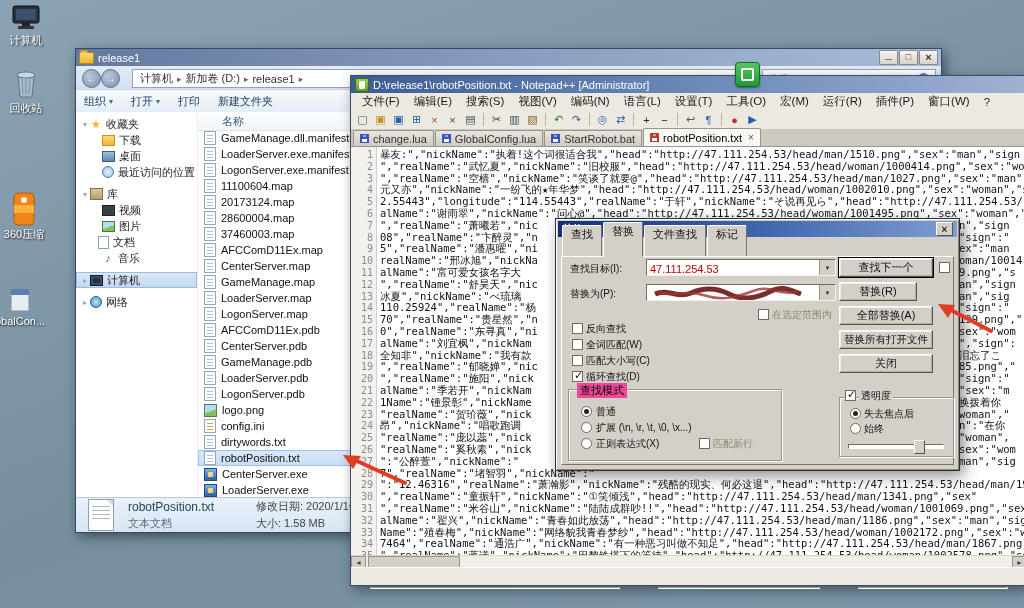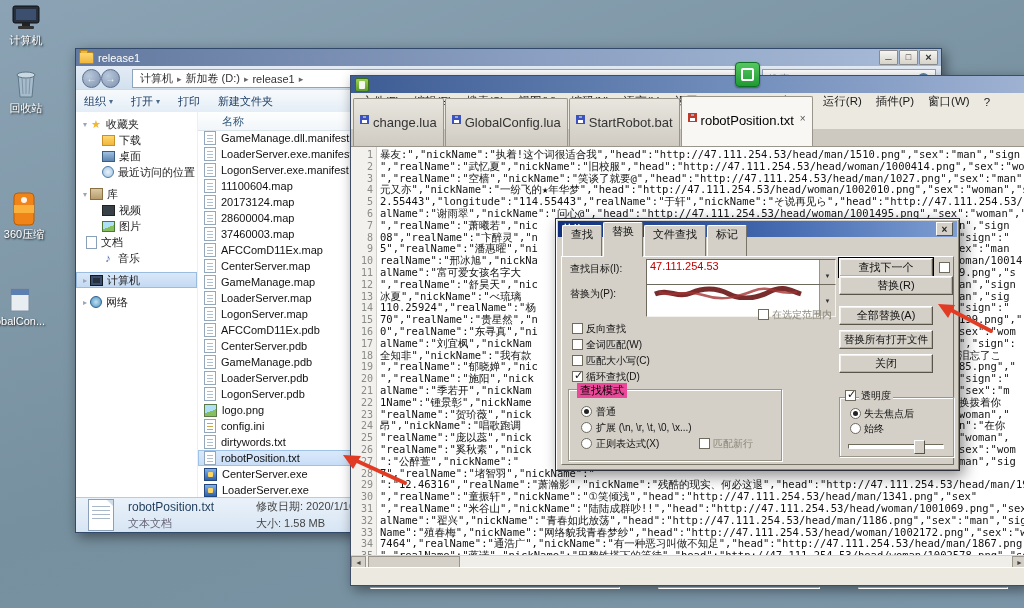--- a/index.html
+++ b/index.html
@@ -99,21 +99,21 @@
   .nppic::before{content:"";position:absolute;left:3px;right:3px;top:2px;bottom:2px;background:#f4f8ee;border-radius:1px}
   .nmenu{position:absolute;left:0;top:17px;right:0;height:17px;background:#ece9e0;display:flex;align-items:center;
     padding-left:4px;font-size:11.5px;color:#1a1a1a;border-bottom:1px solid #dbd7cd}
   .mitem{padding:0 7px}
   .ntools{position:absolute;left:0;top:34px;right:0;height:19px;background:#ece9e0;display:flex;align-items:center;
     padding-left:3px;gap:1px;border-bottom:1px solid #cfcabe}
   .ti{width:17px;height:16px;display:flex;align-items:center;justify-content:center;font-size:11px}
   .tsep{width:1px;height:13px;background:#b8b2a6;margin:0 3px}
   .ntabs{position:absolute;left:0;top:53px;right:0;height:18px;background:#cdc9c0;display:flex;align-items:flex-end;
     padding-left:2px;border-bottom:1px solid #9a958a;box-sizing:border-box}
-  .tab{height:15px;display:flex;align-items:flex-start;padding:16px 6px;font-size:13px;color:#333;
+  .tab{height:15px;display:flex;align-items:center;padding:0 6px;font-size:11px;color:#333;
     background:linear-gradient(#e9e6df,#cfcbc2);border:1px solid #9a958a;border-bottom:none;margin-right:1px;border-radius:2px 2px 0 0;white-space:nowrap}
   .tab.active{background:#f8f7f4;height:17px;color:#000}
   .flp{width:9px;height:9px;background:#3b52c0;position:relative;margin-right:4px;flex:none}
   .flp::before{content:"";position:absolute;left:2px;right:2px;bottom:1px;height:3px;background:#fff}
   .flp::after{content:"";position:absolute;left:3px;right:3px;top:1px;height:2px;background:#9aaacc}
   .tab.active .flp{background:#c0392b}
   .tabx{margin-left:6px;font-size:10px;color:#555}
   .tabx::before{content:"×"}
   .nedit{position:absolute;left:0;top:71px;right:0;bottom:30px;background:#fff;display:flex;overflow:hidden}
   .gutter{width:26px;flex:none;background:#f2f1ee;border-right:1px solid #d2d0ca;color:#8a8a86;
@@ -145,22 +145,22 @@
   .dclose{margin-left:auto;width:15px;height:12px;background:#d4d0c8;border:1px solid;border-color:#fff #555 #555 #fff;
     display:flex;align-items:center;justify-content:center}
   .dclose::before{content:"×";font-size:10px;color:#222;font-weight:bold}
   .dtabs{position:absolute;left:6px;top:21px;height:17px;display:flex;align-items:flex-end}
   .dtab{height:13px;padding:1px 8px 16px;background:#d4d0c8;border:1px solid;border-color:#fff #787468 #787468 #fff;
     border-radius:2px 2px 0 0;margin-right:1px;color:#111}
   .dtab.active{height:16px;border-bottom-color:#d4d0c8;position:relative;z-index:2}
   .dbody{position:absolute;left:5px;right:5px;top:37px;bottom:5px;border:1px solid;border-color:#fff #787468 #787468 #fff}
   .dlab{position:absolute;font-size:10px;color:#111;white-space:nowrap}
   .gray{color:#8a8678}
-  .cbo{position:absolute;height:33px;background:#fff;border:1px solid;border-color:#6e6a5e #f4f2ee #f4f2ee #6e6a5e;
-    display:flex;align-items:flex-start;padding-left:3px;box-sizing:border-box}
+  .cbo{position:absolute;height:17px;background:#fff;border:1px solid;border-color:#6e6a5e #f4f2ee #f4f2ee #6e6a5e;
+    display:flex;align-items:flex-end;padding-left:3px;box-sizing:border-box}
   .cboBtn{margin-left:auto;width:15px;align-self:stretch;background:#d4d0c8;border-left:1px solid #9a958a;position:relative}
   .cboBtn::before{content:"▼";position:absolute;inset:0;display:flex;align-items:center;justify-content:center;font-size:6px;color:#333}
   .findval{color:#c00000}
   .btn{position:absolute;background:#d4d0c8;border:1px solid;border-color:#fff #58544a #58544a #fff;
     box-shadow:inset -1px -1px 0 #b4b0a6,inset 1px 1px 0 #f2f0ec;color:#111;display:flex;align-items:center;justify-content:center;
     font-size:11px;white-space:nowrap;box-sizing:border-box}
   .btn.def{outline:1px solid #000}
   .cb{position:absolute;width:11px;height:11px;background:#fff;border:1px solid #6e6a5e;box-sizing:border-box}
   .cb.checked::before{content:"✓";position:absolute;left:1px;top:-3px;font-size:11px;color:#111}
   .rd{position:absolute;width:11px;height:11px;border-radius:50%;background:#fff;border:1px solid #6e6a5e;box-sizing:border-box}
@@ -296,21 +296,21 @@
           <div class="sitem" style="padding-left: 16px;">
             <span class="tri"></span>
             <span class="si si-video"></span>
             <span>视频</span>
           </div>
           <div class="sitem" style="padding-left: 16px;">
             <span class="tri"></span>
             <span class="si si-picture"></span>
             <span>图片</span>
           </div>
-          <div class="sitem" style="padding-left: 0; text-align: center;">
+          <div class="sitem" style="padding-left: 12px; text-align: center;">
             <span class="tri"></span>
             <span class="si si-document"></span>
             <span>文档</span>
           </div>
           <div class="sitem" style="padding-left: 16px;">
             <span class="tri"></span>
             <span class="si si-music"></span>
             <span>音乐</span>
           </div>
           <div class="sitem sel" style="padding-left: 4px; margin-top: 6px;">
@@ -433,20 +433,21 @@
       <div class="dcol">
         <span>修改日期: 2020/1/16 20:40</span>
         <span>大小: 1.58 MB</span>
       </div>
     </div>
   </div>
 
   <div class="win npp">
     <div class="ntitle">
       <span class="nppic"></span>
+      <span>D:\release1\robotPosition.txt - Notepad++ [Administrator]</span>
     </div>
     <div class="nmenu" id="nmenu">
         <span class="mitem">文件(F)</span>
         <span class="mitem">编辑(E)</span>
         <span class="mitem">搜索(S)</span>
         <span class="mitem">视图(V)</span>
         <span class="mitem">编码(N)</span>
         <span class="mitem">语言(L)</span>
         <span class="mitem">设置(T)</span>
         <span class="mitem">工具(O)</span>
@@ -614,21 +615,21 @@
       <span class="cb" style="left:377px;top:5px"></span>
 
       <span class="dlab" style="left:8px;top:30px">替换为(P):</span>
       <div class="cbo" style="left:84px;top:27px;width:190px">
         <svg class="scribble" width="160" height="14">
           <path d="M6 8 C 20 2, 28 13, 42 7 S 68 2, 80 8 S 106 13, 120 6 S 140 4, 152 8" fill="none" stroke="#6a1515" stroke-width="5" opacity="0.9"></path>
           <path d="M10 6 C 24 12, 36 3, 54 9 S 86 12, 104 5 S 128 10, 148 6" fill="none" stroke="#a23333" stroke-width="2.5" opacity="0.8"></path>
         </svg>
         <span class="cboBtn"></span>
       </div>
-      <div class="btn" style="left:277px;top:19px;width:114px;height:19px">替换(R)</div>
+      <div class="btn" style="left:277px;top:25px;width:78px;height:19px">替换(R)</div>
 
       <span class="cb" style="left:196px;top:52px"></span>
       <span class="dlab gray" style="left:210px;top:51px">在选定范围内</span>
       <div class="btn" style="left:277px;top:49px;width:94px;height:19px">全部替换(A)</div>
       <div class="btn" style="left:277px;top:73px;width:94px;height:19px;font-size:10.5px">替换所有打开文件</div>
       <div class="btn" style="left:277px;top:97px;width:94px;height:19px">关闭</div>
 
       <span class="cb" style="left:10px;top:66px"></span>
       <span class="dlab" style="left:24px;top:65px">反向查找</span>
       <span class="cb" style="left:10px;top:82px"></span>

